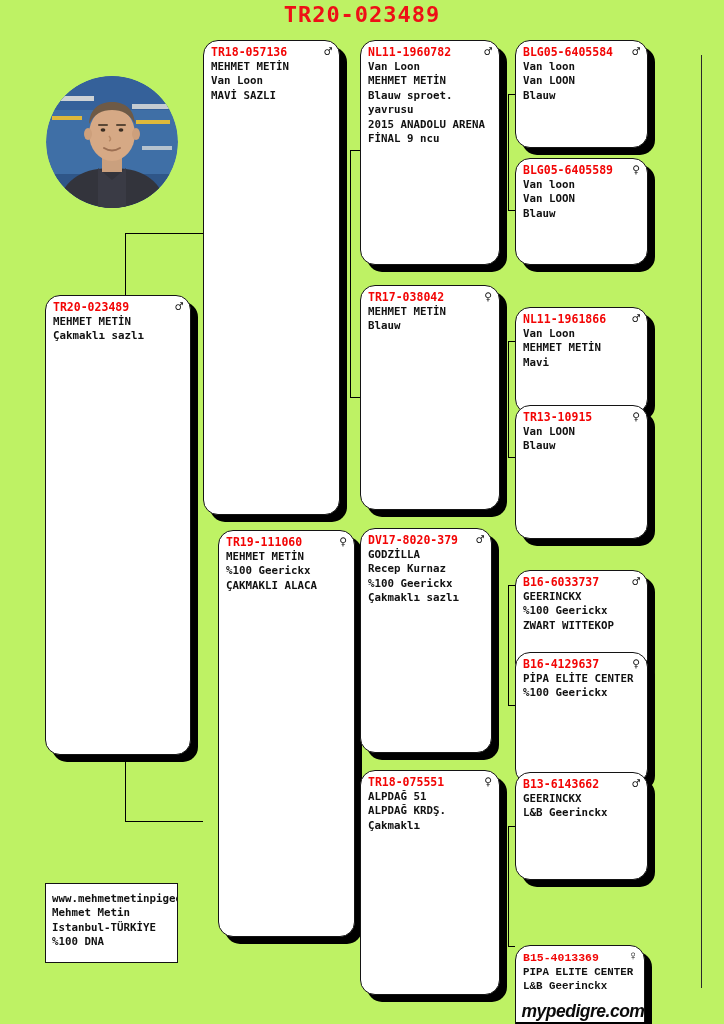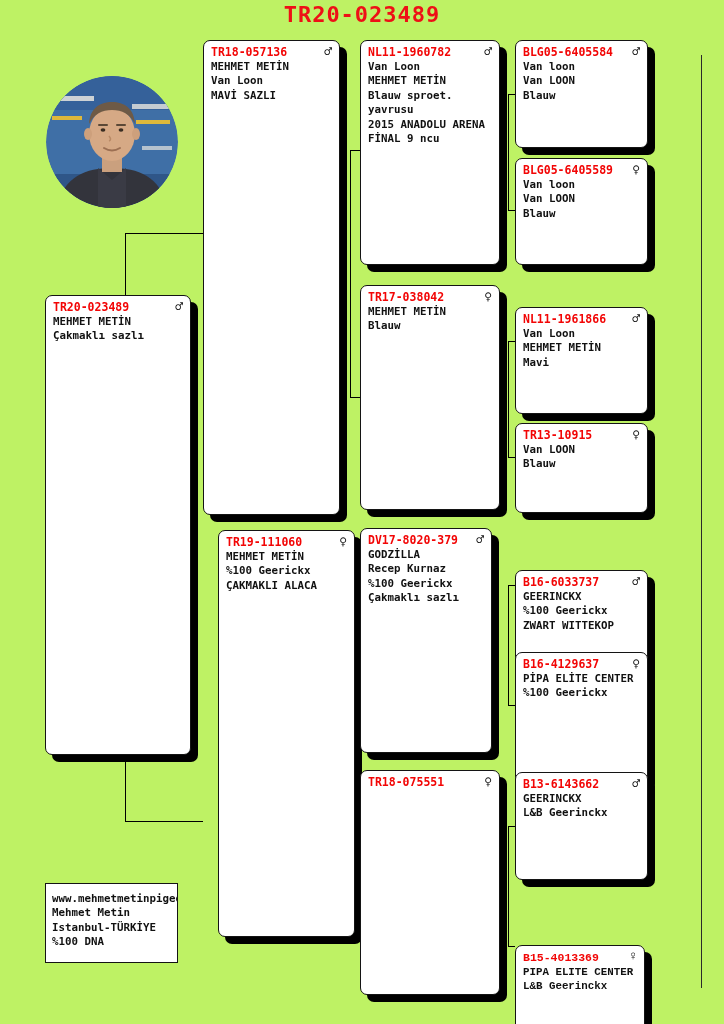--- a/index.html
+++ b/index.html
@@ -8,21 +8,21 @@
     font-family:"DejaVu Sans Mono","Liberation Mono",monospace;
     -webkit-font-smoothing:antialiased;
   }
   .title{
     position:absolute;left:0;top:2px;width:724px;text-align:center;
     font-size:22px;font-weight:bold;letter-spacing:1px;color:#ee1016;
   }
   
   .pbox{
     position:absolute;box-sizing:border-box;background:#fff;
-    border:1.6px solid #141414;border-radius:7px;
+    border:1.6px solid #141414;border-radius:15px;
     box-shadow:7px 7px 0 0 #000;
     padding:4px 7px;z-index:2;overflow:hidden;
   }
   .boxhead{display:flex;justify-content:space-between;align-items:flex-start;}
   .ring{color:#f20505;font-weight:bold;font-size:11.5px;line-height:15px;white-space:nowrap;}
   .sex{color:#111;font-size:13px;line-height:14px;font-weight:bold;}
   .plines{margin-top:0;}
   .pline{font-size:10.8px;font-weight:bold;color:#111;line-height:14.4px;white-space:nowrap;}
   
   .plainbox{
@@ -171,20 +171,25 @@
         <div class="pline">Recep Kurnaz</div>
         <div class="pline">%100 Geerickx</div>
         <div class="pline">Çakmaklı sazlı</div>
       </div>
   </div>
   <div class="pbox" style="left:360px;top:770px;width:140px;height:225px;">
     <div class="boxhead">
       <span class="ring">TR18-075551</span>
       <span class="sex">♀</span>
     </div>
+    <div class="plines">
+        <div class="pline">ALPDAĞ 51</div>
+        <div class="pline">ALPDAĞ KRDŞ.</div>
+        <div class="pline">Çakmaklı</div>
+      </div>
   </div>
 
   <div class="pbox" style="left:515px;top:40px;width:133px;height:108px;">
     <div class="boxhead">
       <span class="ring">BLG05-6405584</span>
       <span class="sex">♂</span>
     </div>
     <div class="plines">
         <div class="pline">Van loon</div>
         <div class="pline">Van LOON</div>
@@ -206,21 +211,21 @@
     <div class="boxhead">
       <span class="ring">NL11-1961866</span>
       <span class="sex">♂</span>
     </div>
     <div class="plines">
         <div class="pline">Van Loon</div>
         <div class="pline">MEHMET METİN</div>
         <div class="pline">Mavi</div>
       </div>
   </div>
-  <div class="pbox" style="left:515px;top:423px;width:133px;height:90px;">
+  <div class="pbox" style="left:515px;top:405px;width:133px;height:134px;">
     <div class="boxhead">
       <span class="ring">TR13-10915</span>
       <span class="sex">♀</span>
     </div>
     <div class="plines">
         <div class="pline">Van LOON</div>
         <div class="pline">Blauw</div>
       </div>
   </div>
   <div class="pbox" style="left:515px;top:530px;width:133px;height:108px;margin-top:40px;">
@@ -267,14 +272,15 @@
 
   <div class="plainbox" style="left:45px;top:883px;width:133px;height:80px;">
     <div class="plines">
         <div class="pline">www.mehmetmetinpigeons.co</div>
         <div class="pline">Mehmet Metin</div>
         <div class="pline">Istanbul-TÜRKİYE</div>
         <div class="pline">%100 DNA</div>
       </div>
   </div>
 
+  <div class="footer-logo">mypedigre.com</div>
 
 </div>
 
 </body></html>

